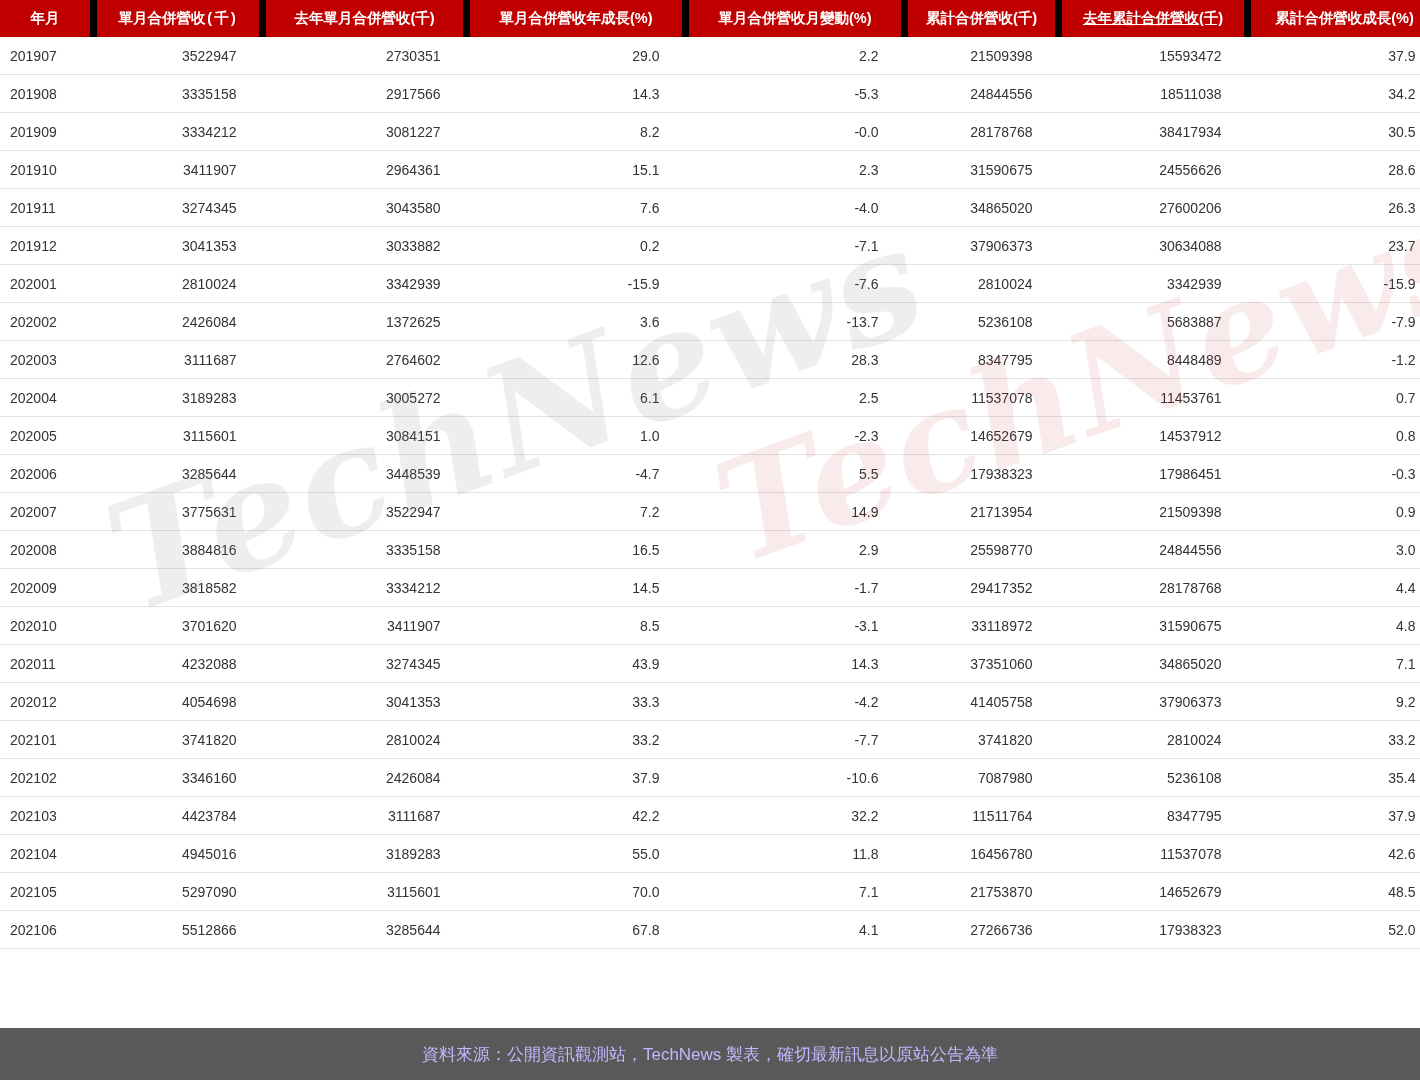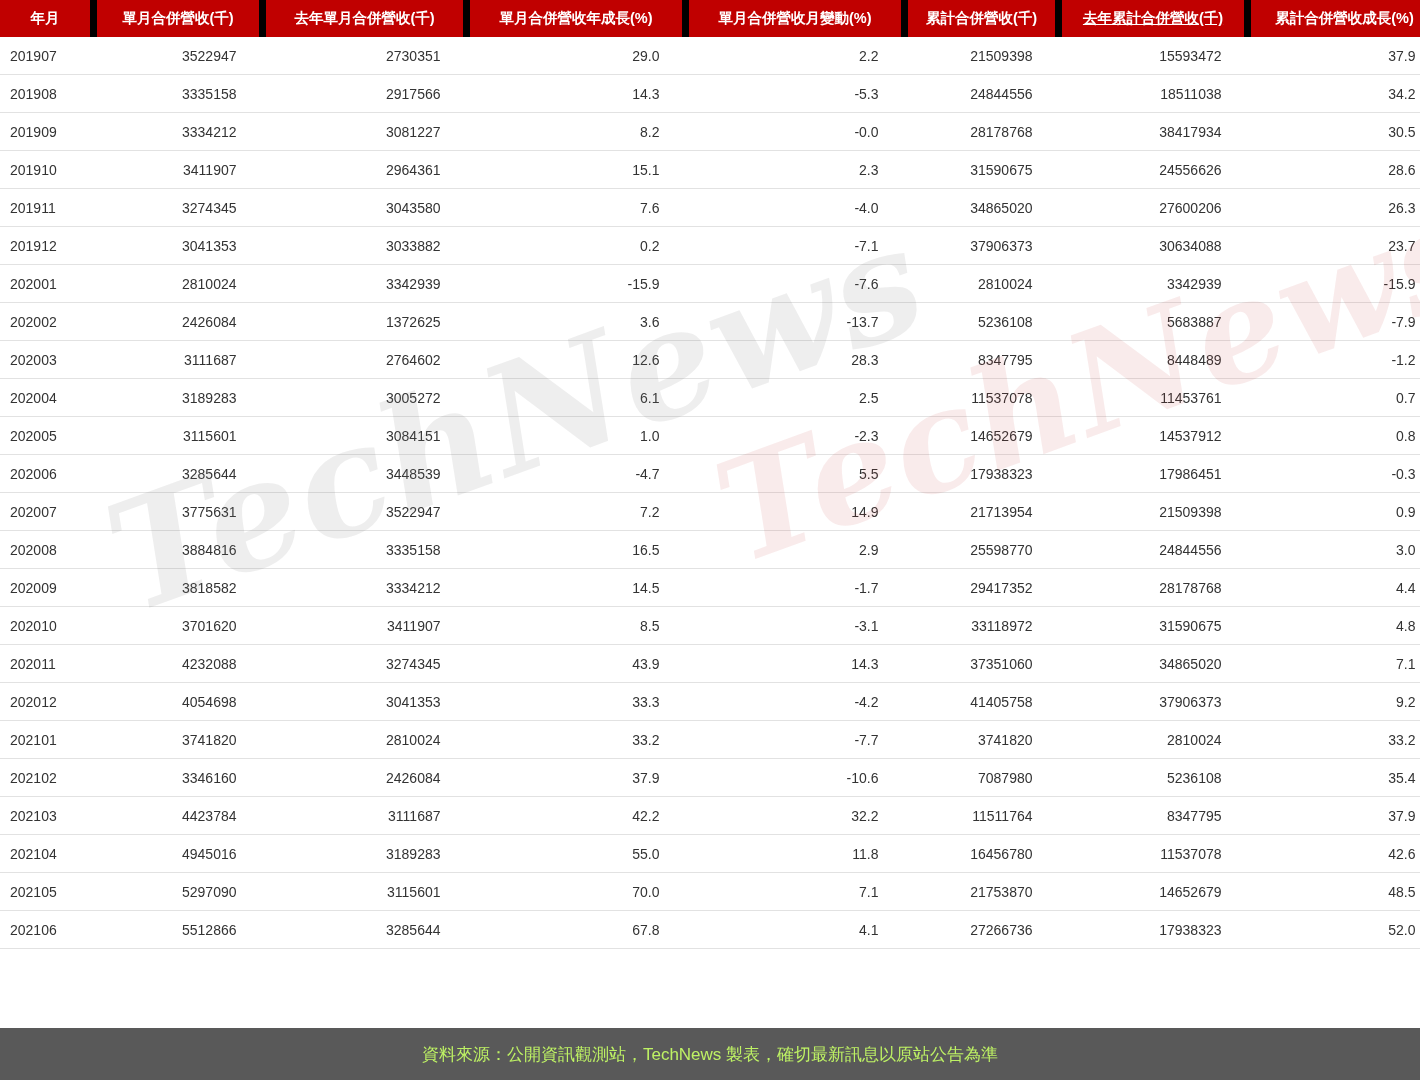--- a/index.html
+++ b/index.html
@@ -75,38 +75,38 @@
     border-bottom: 1px solid #e2e2e2;
     color: #333;
     background: transparent;
     white-space: nowrap;
   }
   tbody tr:first-child td { border-top: none; }
   td.c-ym { width: 78px; }
   td.c-num { text-align: right; }
   td.c-date { text-align: center; }
   th.c-ym { width: 78px; }
-  .col-rev { width: 150px; }
+  .col-rev { width: 150px; font-family: Liberation Mono, monospace; }
   .col-revly { width: 185px; }
   .col-yoy { width: 200px; }
   .col-mom { width: 200px; }
   .col-cum { width: 135px; }
   .col-cumly { width: 170px; text-decoration: underline; }
   .col-cumg { width: 175px; }
   .col-date { width: 127px; }
   
   td.c-num { padding-right: 26px; }
   .footer {
     position: absolute;
     left: 0;
     bottom: 0;
     width: 1420px;
     height: 52px;
     background: #595959;
-    color: #bef264;
+    color: #c4b5fd;
     display: flex;
     align-items: center;
     justify-content: center;
     font-size: 17px;
     z-index: 8;
   }
 </style>
 </head>
 <body>
 

